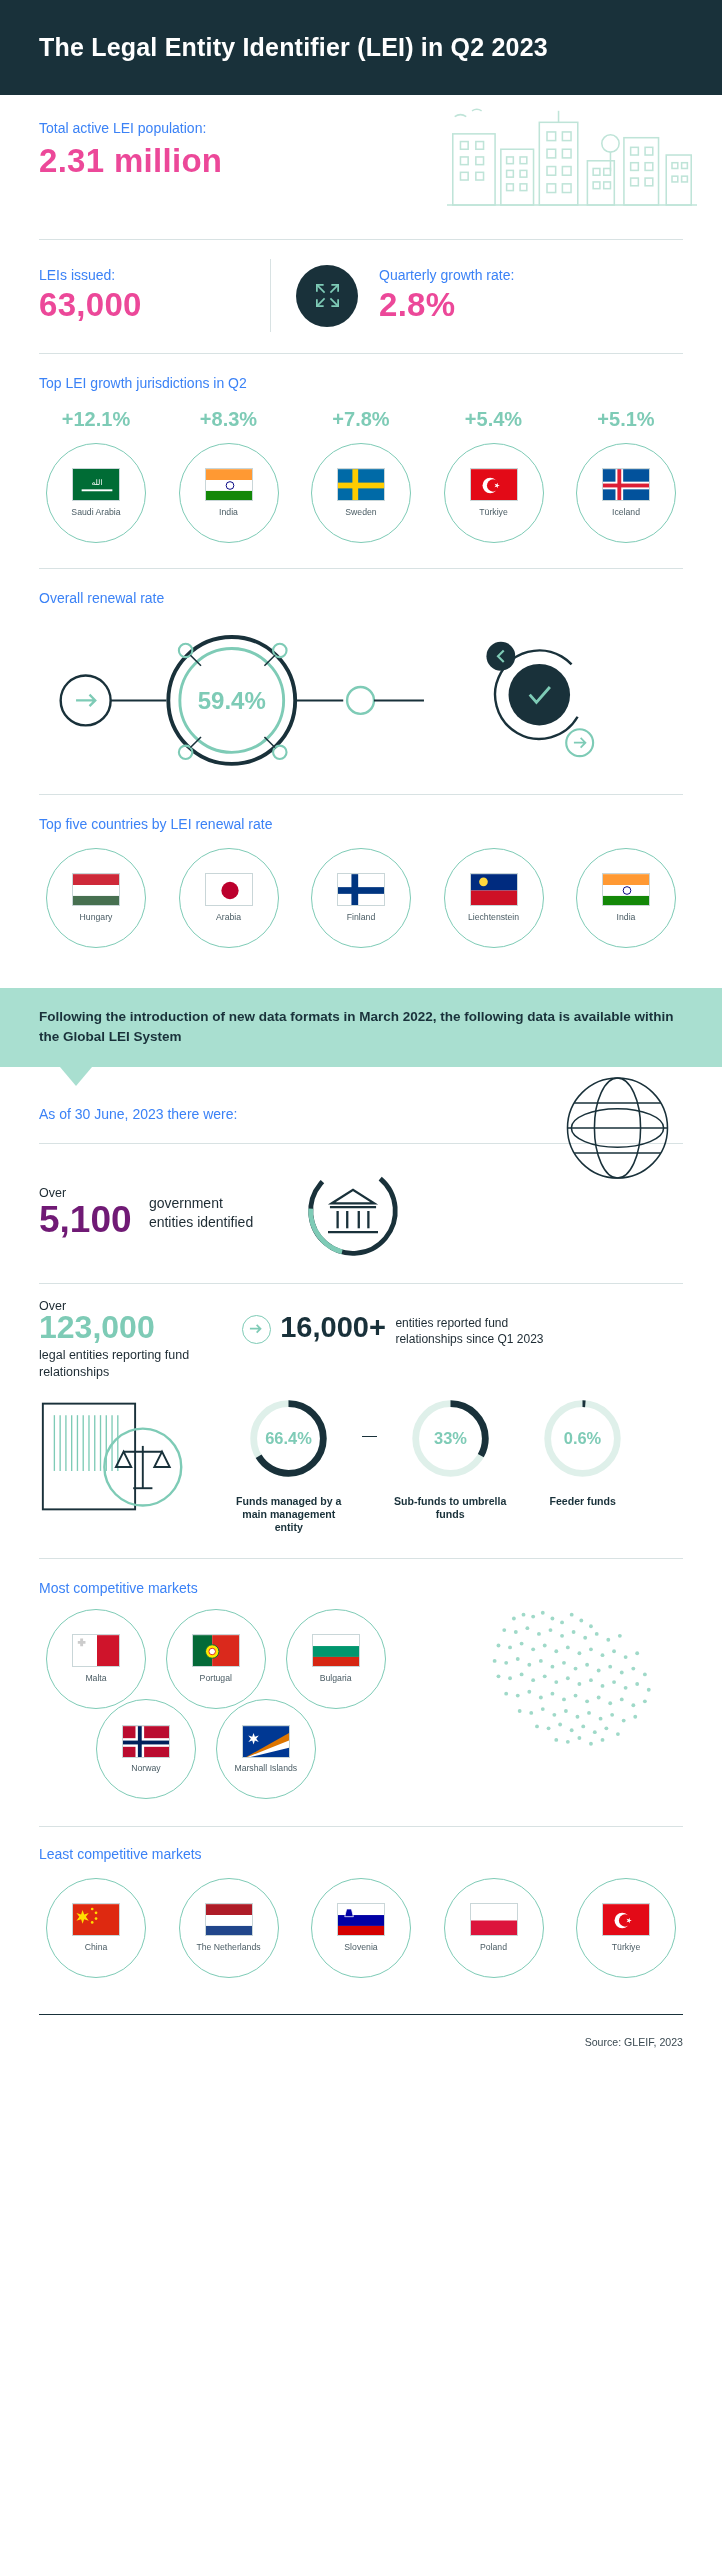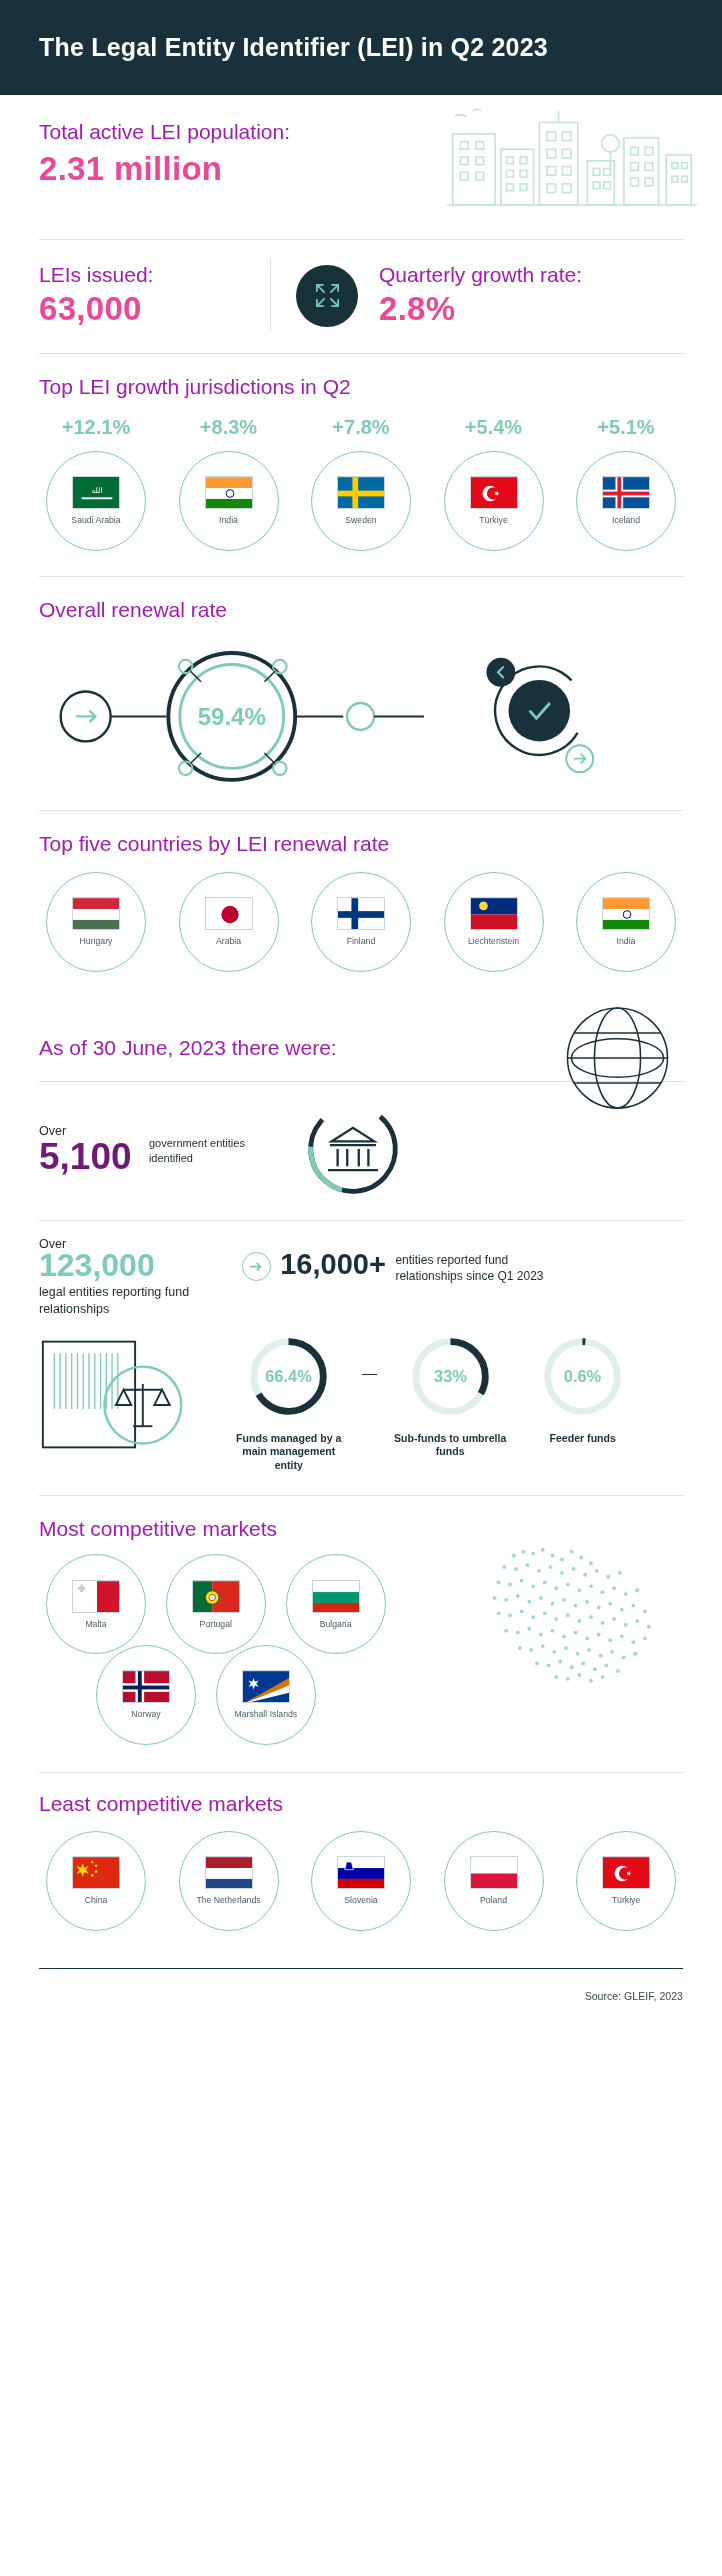--- a/index.html
+++ b/index.html
@@ -19,21 +19,21 @@
   .header h1 {
     color: #ffffff;
     font-size: 25px;
     font-weight: bold;
     letter-spacing: 0.2px;
   }
 
   .divider { height: 1px; background: #d8e2e3; margin: 0 39px; }
 
   
-  .label { font-size: 21px; color: #a21caf; }
+  .label { font-size: 14px; color: #3b82f6; }
   .bignum {
     font-size: 33px; font-weight: bold; color: #ec4899; letter-spacing: 0.3px;
   }
 
   
   .sec-total { position: relative; padding: 25px 39px 17.3px 39px; min-height: 144px; }
   .sec-total .txt { position: relative; z-index: 3; }
   .city { position: absolute; right: 25px; top: 9.6px; opacity: 1; z-index: 1; }
 
   
@@ -87,21 +87,21 @@
     border-top: 19px solid #a9dfd0;
   }
 
   
   .sec-asof { padding: 39px 39px 0 39px; position: relative; }
   .globe { position: absolute; right: 42px; top: 3.9px; }
 
   .gov-row { display: flex; align-items: center; padding: 17.3px 39px 17.3px 39px; gap: 17.3px; }
   .over { font-size: 12.5px; color: #1d2b33; margin-bottom: -1.9px; }
   .num5100 { font-size: 37px; font-weight: bold; color: #701a75; }
-  .gov-text { font-size: 11px; color: #1d2b33; line-height: 1.4; width: 106px; }
+  .gov-text { font-size: 14px; color: #1d2b33; line-height: 1.4; width: 106px; }
 
   
   .sec-fund { padding: 15.4px 39px 9.6px 39px; }
   .fund-top { display: flex; align-items: flex-start; gap: 9.6px; }
   .num123 { font-size: 32px; font-weight: bold; color: #7ecbb6; line-height: 1.05; }
   .fund-sub { font-size: 12.5px; color: #1d2b33; line-height: 1.35; margin-top: 1.9px; }
   .arrow-circ {
     width: 29px; height: 29px; border-radius: 50%; border: 1.9px solid #7ecbb6;
     display: flex; align-items: center; justify-content: center; flex: 0 0 auto;
   }
@@ -408,20 +408,23 @@
                 <circle cx="25" cy="17" r="4" fill="none" stroke="#000080" stroke-width="1"></circle>
               </svg>
           </span>
           <span class="cname">India</span>
         </div>
       </div>
 
     </div>
   </div>
 
+  <div class="banner">
+    <p>Following the introduction of new data formats in March 2022, the following data is available within the Global LEI System</p>
+  </div>
 
   <div class="sec-asof">
     <div class="globe">
       <svg width="125" height="114" viewBox="0 0 130 118">
         <g fill="none" stroke="#19313a" stroke-width="1.6">
           <circle cx="65" cy="59" r="52"></circle>
           <ellipse cx="65" cy="59" rx="24" ry="52"></ellipse>
           <ellipse cx="65" cy="59" rx="48" ry="20"></ellipse>
           <line x1="13" y1="59" x2="117" y2="59"></line>
           <path d="M20 33 H110"></path>

